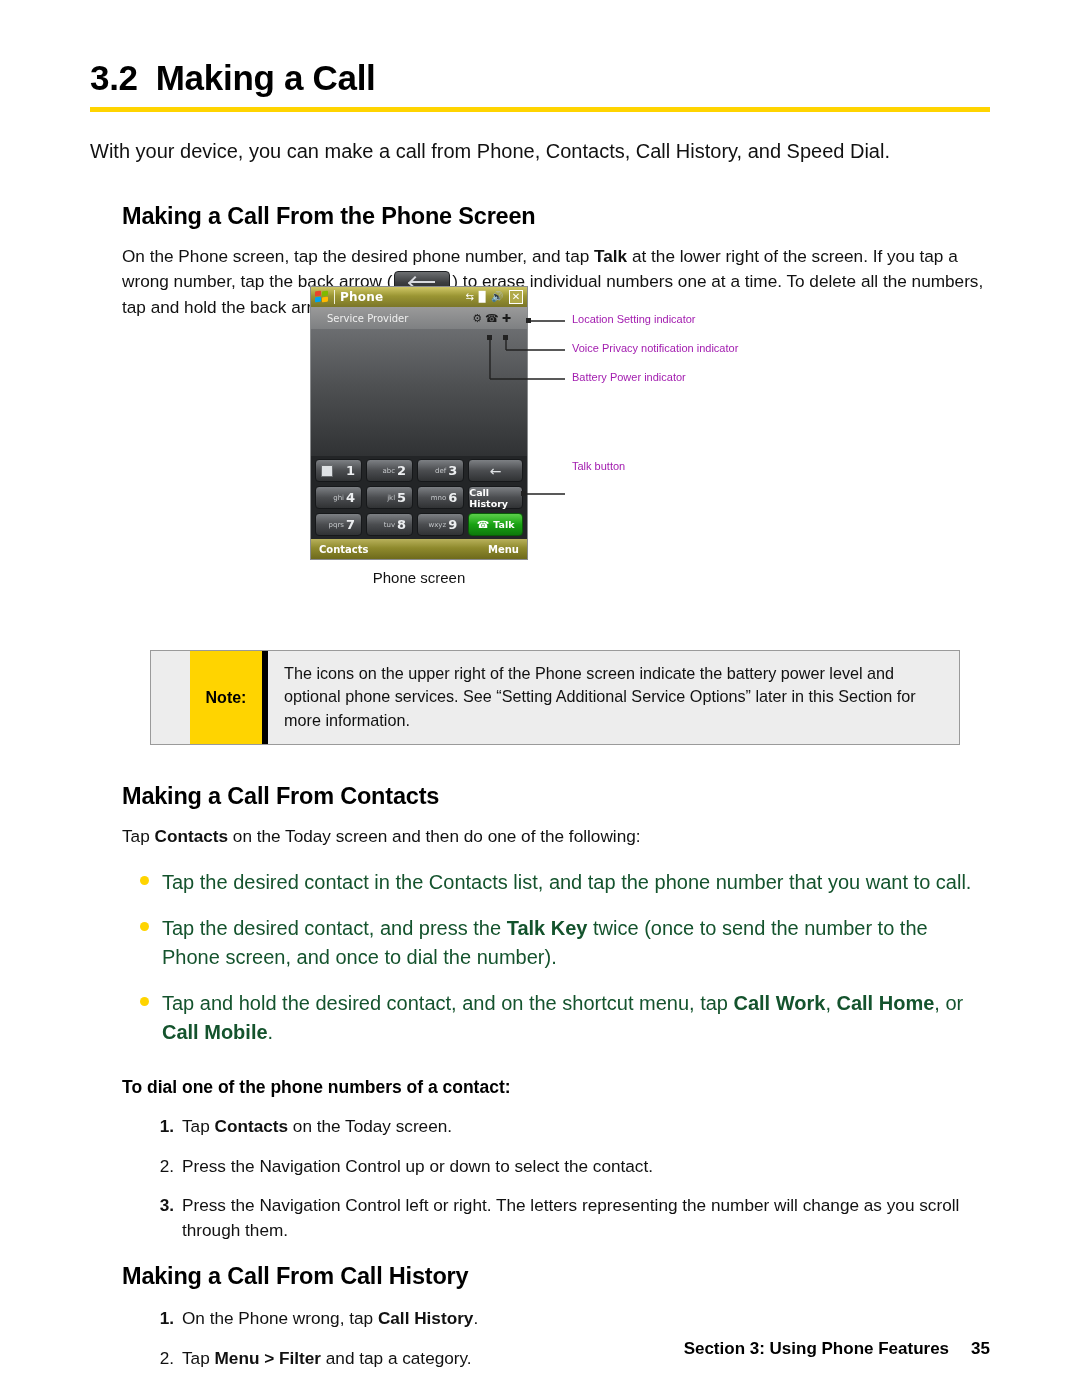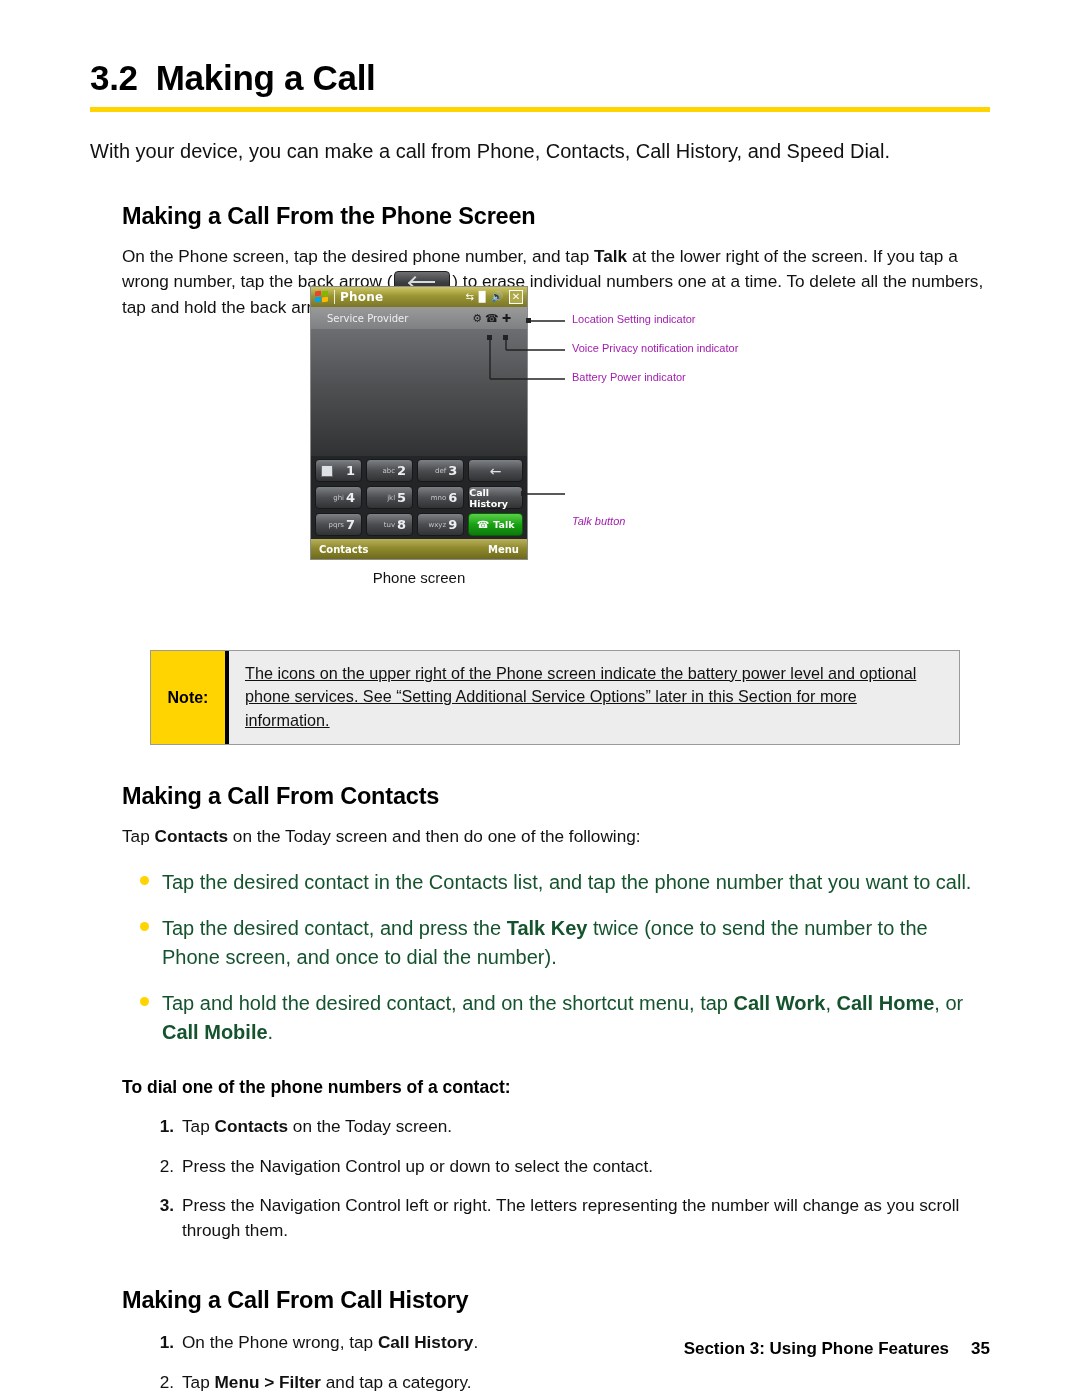--- a/index.html
+++ b/index.html
@@ -60,23 +60,23 @@
   .b { font-weight:bold; }
 
   
   .note {
     display:flex; margin:42px 0 0 60px; width:810px;
     border:1px solid #9a9a9a; background:#EDEDED;
   }
   .note-tag {
     background:#FFD400; color:#000; font-weight:bold; font-size:16px;
     width:78px; display:flex; align-items:center; justify-content:center;
-    border-right:4px solid #000000; flex:0 0 78px;
-  }
-  .note-body { padding:11px 14px 12px 16px; font-size:16.2px; line-height:1.45; color:#111;text-decoration:underline; }
+    border-right:6px solid #000000; flex:0 0 78px;margin-left:39px;
+  }
+  .note-body { padding:11px 14px 12px 16px; font-size:16.2px; line-height:1.45; color:#111; }
 
   
   .keychip {
     display:inline-block; vertical-align:-5px;
     width:56px; height:21px; border-radius:4px;
     background:linear-gradient(#6d6f71,#3c3e40 55%,#2a2c2e);
     border:1px solid #1d1f21; position:relative; margin:0 2px;
   }
   .keychip::after {
     content:""; position:absolute; left:16px; top:9px;
@@ -221,21 +221,21 @@
       <li><span>Tap and hold the desired contact, and on the shortcut menu, tap </span><span class="b">Call Work</span><span>, </span><span class="b">Call Home</span><span>, or </span><span class="b">Call Mobile</span><span>.</span></li>
     </ul>
 
   <h3 class="sub3">To dial one of the phone numbers of a contact:</h3>
   <ol class="steps" id="contacts-steps">
       <li><span class="num b">1.</span><span>Tap </span><span class="b">Contacts</span><span> on the Today screen.</span></li>
       <li><span class="num">2.</span><span>Press the Navigation Control up or down to select the contact.</span></li>
       <li><span class="num b">3.</span><span>Press the Navigation Control left or right. The letters representing the number will change as you scroll through them.</span></li>
     </ol>
 
-  <h2 class="sub" style="margin-top:44px;">Making a Call From Call History</h2>
+  <h2 class="sub" style="margin-top:20px;">Making a Call From Call History</h2>
   <ol class="steps" id="history-steps">
       <li><span class="num b">1.</span><span>On the Phone wrong, tap </span><span class="b">Call History</span><span>.</span></li>
       <li><span class="num">2.</span><span>Tap </span><span class="b">Menu &gt; Filter</span><span> and tap a category.</span></li>
     </ol>
 
 </div>
 
 <div class="figure">
   <div class="device">
 
@@ -357,17 +357,17 @@
   <line x1="490" y1="340" x2="490" y2="379" stroke="#222" stroke-width="1.4"></line>
   <line x1="490" y1="379" x2="565" y2="379" stroke="#222" stroke-width="1.4"></line>
 
   <rect x="521" y="491" width="5" height="5" fill="#222"></rect>
   <line x1="526" y1="494" x2="565" y2="494" stroke="#222" stroke-width="1.4"></line>
 </svg>
 
 <div class="co-label" style="left:572px; top:313px;">Location Setting indicator</div>
 <div class="co-label" style="left:572px; top:342px;">Voice Privacy notification indicator</div>
 <div class="co-label" style="left:572px; top:371px;">Battery Power indicator</div>
-<div class="co-label" style="left:572px; top:515px;font-style:italic;">Talk button</div>
+<div class="co-label" style="left:572px; top:460px;">Talk button</div>
 
 <div class="footer">
   <span>Section 3: Using Phone Features</span><span class="pg">35</span>
 </div>
 
 </body></html>

